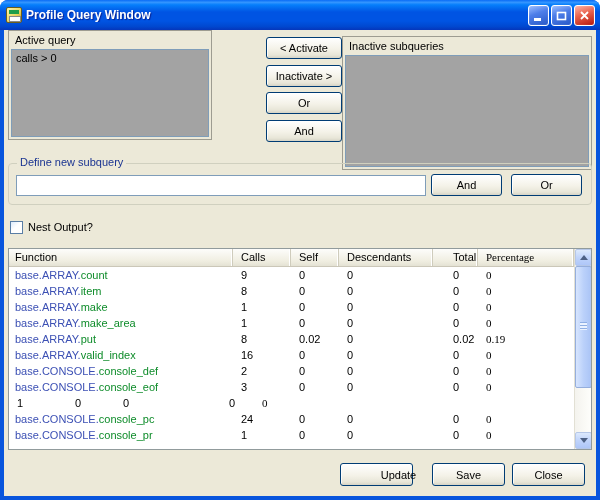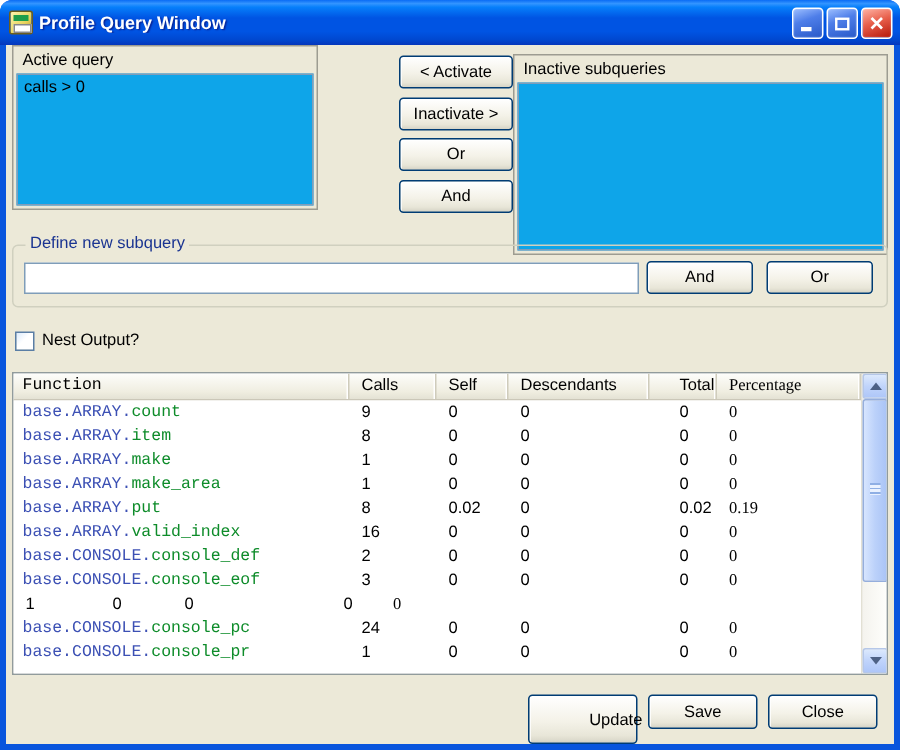--- a/index.html
+++ b/index.html
@@ -50,21 +50,21 @@
   .client {
     position:absolute; left:4px; right:4px; top:30px; bottom:4px;
     background:#ECE9D8;
   }
 
   
   .panel { position:absolute; border:1px solid #9D9C91; background:#ECE9D8; }
   .panel-caption { height:18px; line-height:18px; padding-left:6px; }
   .panel-body {
     position:absolute; left:2px; right:2px; top:18px; bottom:2px;
-    background:#0ea5e9; border:1px solid #7F9DB9; overflow:hidden;
+    background:#a3a3a3; border:1px solid #7F9DB9; overflow:hidden;
   }
   .list-item { padding:2px 4px; }
 
   #panel-active { left:4px; top:0; width:204px; height:110px; }
   #panel-inactive { left:338px; top:6px; width:250px; height:134px; }
 
   
   .btn {
     position:absolute; height:22px;
     border:1px solid #003C74; border-radius:3px;
@@ -118,21 +118,21 @@
   .th {
     line-height:17px; padding-left:7px;
     border-right:1px solid #CFCCBC; box-shadow:inset -1px 0 0 #FFFFFF;
     white-space:nowrap; overflow:hidden;
   }
   .tbody {
     position:absolute; left:0; right:17px; top:18px; bottom:0;
     background:#fff; overflow:hidden;
   }
   .trow { display:flex; height:16px; line-height:16px; white-space:nowrap; }
-  .c-fn   { width:224px; padding-left:6px; overflow:hidden;font-family:Liberation Mono, monospace; }
+  .c-fn   { width:224px; padding-left:6px; overflow:hidden; }
   .c-v1   { width:58px;  padding-left:8px; }
   .c-v2   { width:48px;  padding-left:8px; }
   .c-v3   { width:94px;  padding-left:8px; }
   .c-v4   { width:45px;  padding-left:20px; }
   .c-v5   { flex:1;      padding-left:8px;font-family:Liberation Serif, serif; }
   .fn-prefix  { color:#3C50B4;margin-top:24px; }
   .fn-feature { color:#0E8C2A; }
 
   
   .scrollbar {
@@ -154,21 +154,21 @@
     position:absolute; left:0; top:17px; width:17px; height:122px;
     border:1px solid #95AEDC; border-radius:2px;
     background:linear-gradient(90deg,#D7E5FE 0%,#BBD1FA 50%,#AAC4F6 100%);
   }
   .sb-thumb::after {
     content:""; position:absolute; left:4px; right:4px; top:55px; height:8px;
     background:repeating-linear-gradient(180deg,#8FAFE4 0,#8FAFE4 1px,#EAF2FF 1px,#EAF2FF 3px);
   }
 
   
-  #btn-update { left:348px; top:433px; width:73px; height:33px;padding-left:44px; }
+  #btn-update { left:336px; top:433px; width:73px; height:23px;padding-left:44px; }
   #btn-save   { left:428px; top:433px; width:73px; height:23px; }
   #btn-close  { left:508px; top:433px; width:73px; height:23px; }
 </style>
 </head>
 <body>
 
 <div class="window">
 
   <div class="titlebar">
     <span class="title-icon"></span>

